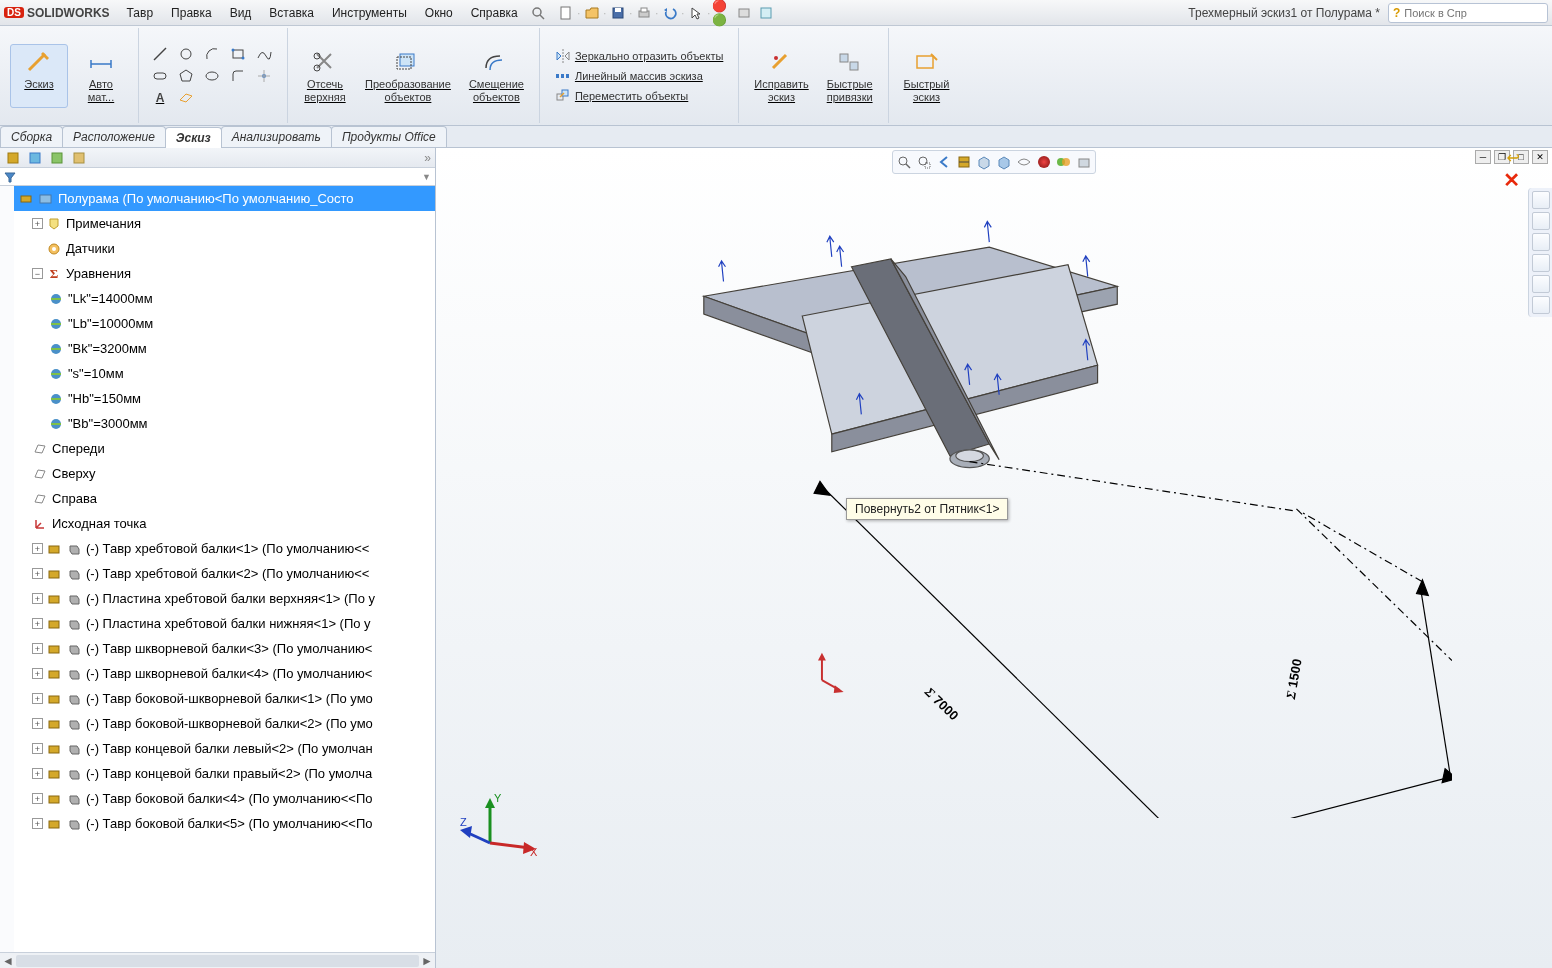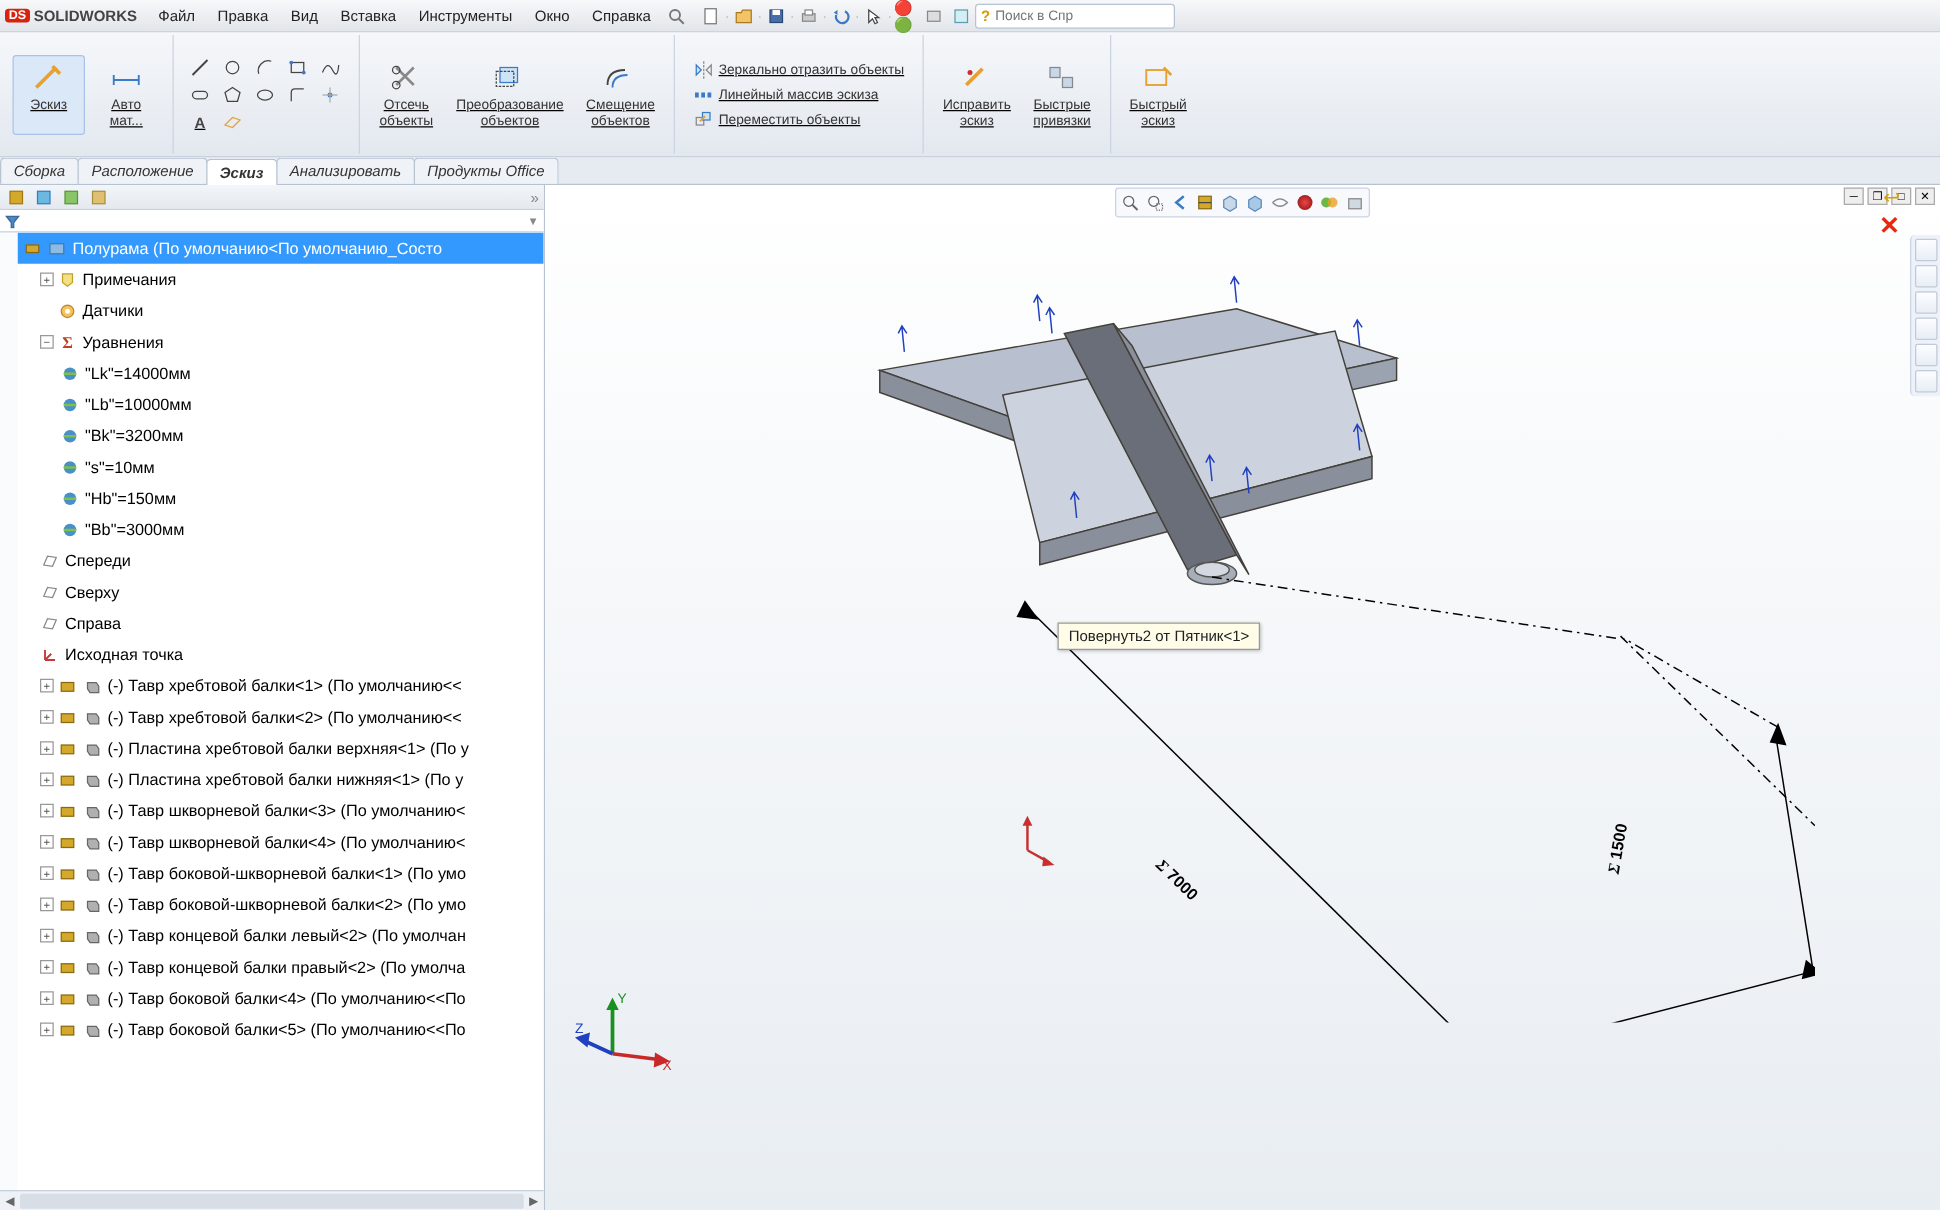--- a/index.html
+++ b/index.html
@@ -81,21 +81,21 @@
 </style>
 </head>
 <body>
 
 <div class="title-bar">
   <div class="logo">
     <span class="logo-ds">DS</span>
     <span class="logo-txt">SOLIDWORKS</span>
   </div>
   <div class="menu-bar">
-    <div class="menu-item">Файл</div>
+    <div class="menu-item">Тавр</div>
     <div class="menu-item">Правка</div>
     <div class="menu-item">Вид</div>
     <div class="menu-item">Вставка</div>
     <div class="menu-item">Инструменты</div>
     <div class="menu-item">Окно</div>
     <div class="menu-item">Справка</div>
     <span class="qa-tool">
         <svg width="14" height="14">
           <circle cx="6" cy="6" r="4" fill="none" stroke="#777" stroke-width="1.5"></circle>
           <line x1="9" y1="9" x2="13" y2="13" stroke="#777" stroke-width="1.5"></line>
@@ -146,20 +146,21 @@
         <svg width="14" height="14">
           <rect x="2" y="3" width="10" height="8" fill="#ddd" stroke="#888"></rect>
         </svg>
       </span>
     <span class="qa-tool">
         <svg width="14" height="14">
           <rect x="2" y="2" width="10" height="10" fill="#d4eef4" stroke="#5a9cb0"></rect>
         </svg>
       </span>
   </div>
+  <div class="title-doc">Трехмерный эскиз1 от Полурама *</div>
   <div class="search-box">
     <span class="q-icon">?</span>
     <input placeholder="Поиск в Спр" style="">
   </div>
 </div>
 
 <div class="ribbon">
   <div class="ribbon-group">
     <div class="ribbon-row">
       <div class="ribbon-btn-lg selected-tool">
@@ -250,21 +251,21 @@
     <div class="ribbon-row">
       <div class="ribbon-btn-lg">
         <div class="ribbon-icon">
             <svg width="28" height="24">
               <path d="M6 4 L20 18 M6 18 L20 4" stroke="#888" stroke-width="2"></path>
               <circle cx="6" cy="6" r="3" fill="none" stroke="#444"></circle>
               <circle cx="6" cy="18" r="3" fill="none" stroke="#444"></circle>
             </svg>
           </div>
         <div class="ribbon-lbl" style="white-space:pre">Отсечь
-объекты</div>
+верхняя</div>
       </div>
       <div class="ribbon-btn-lg">
         <div class="ribbon-icon">
             <svg width="28" height="24">
               <rect x="6" y="4" width="14" height="12" fill="#cde4f7" stroke="#3a7ac8"></rect>
               <rect x="3" y="7" width="14" height="12" fill="none" stroke="#444" stroke-dasharray="2 1"></rect>
             </svg>
           </div>
         <div class="ribbon-lbl" style="white-space:pre">Преобразование
 объектов</div>

